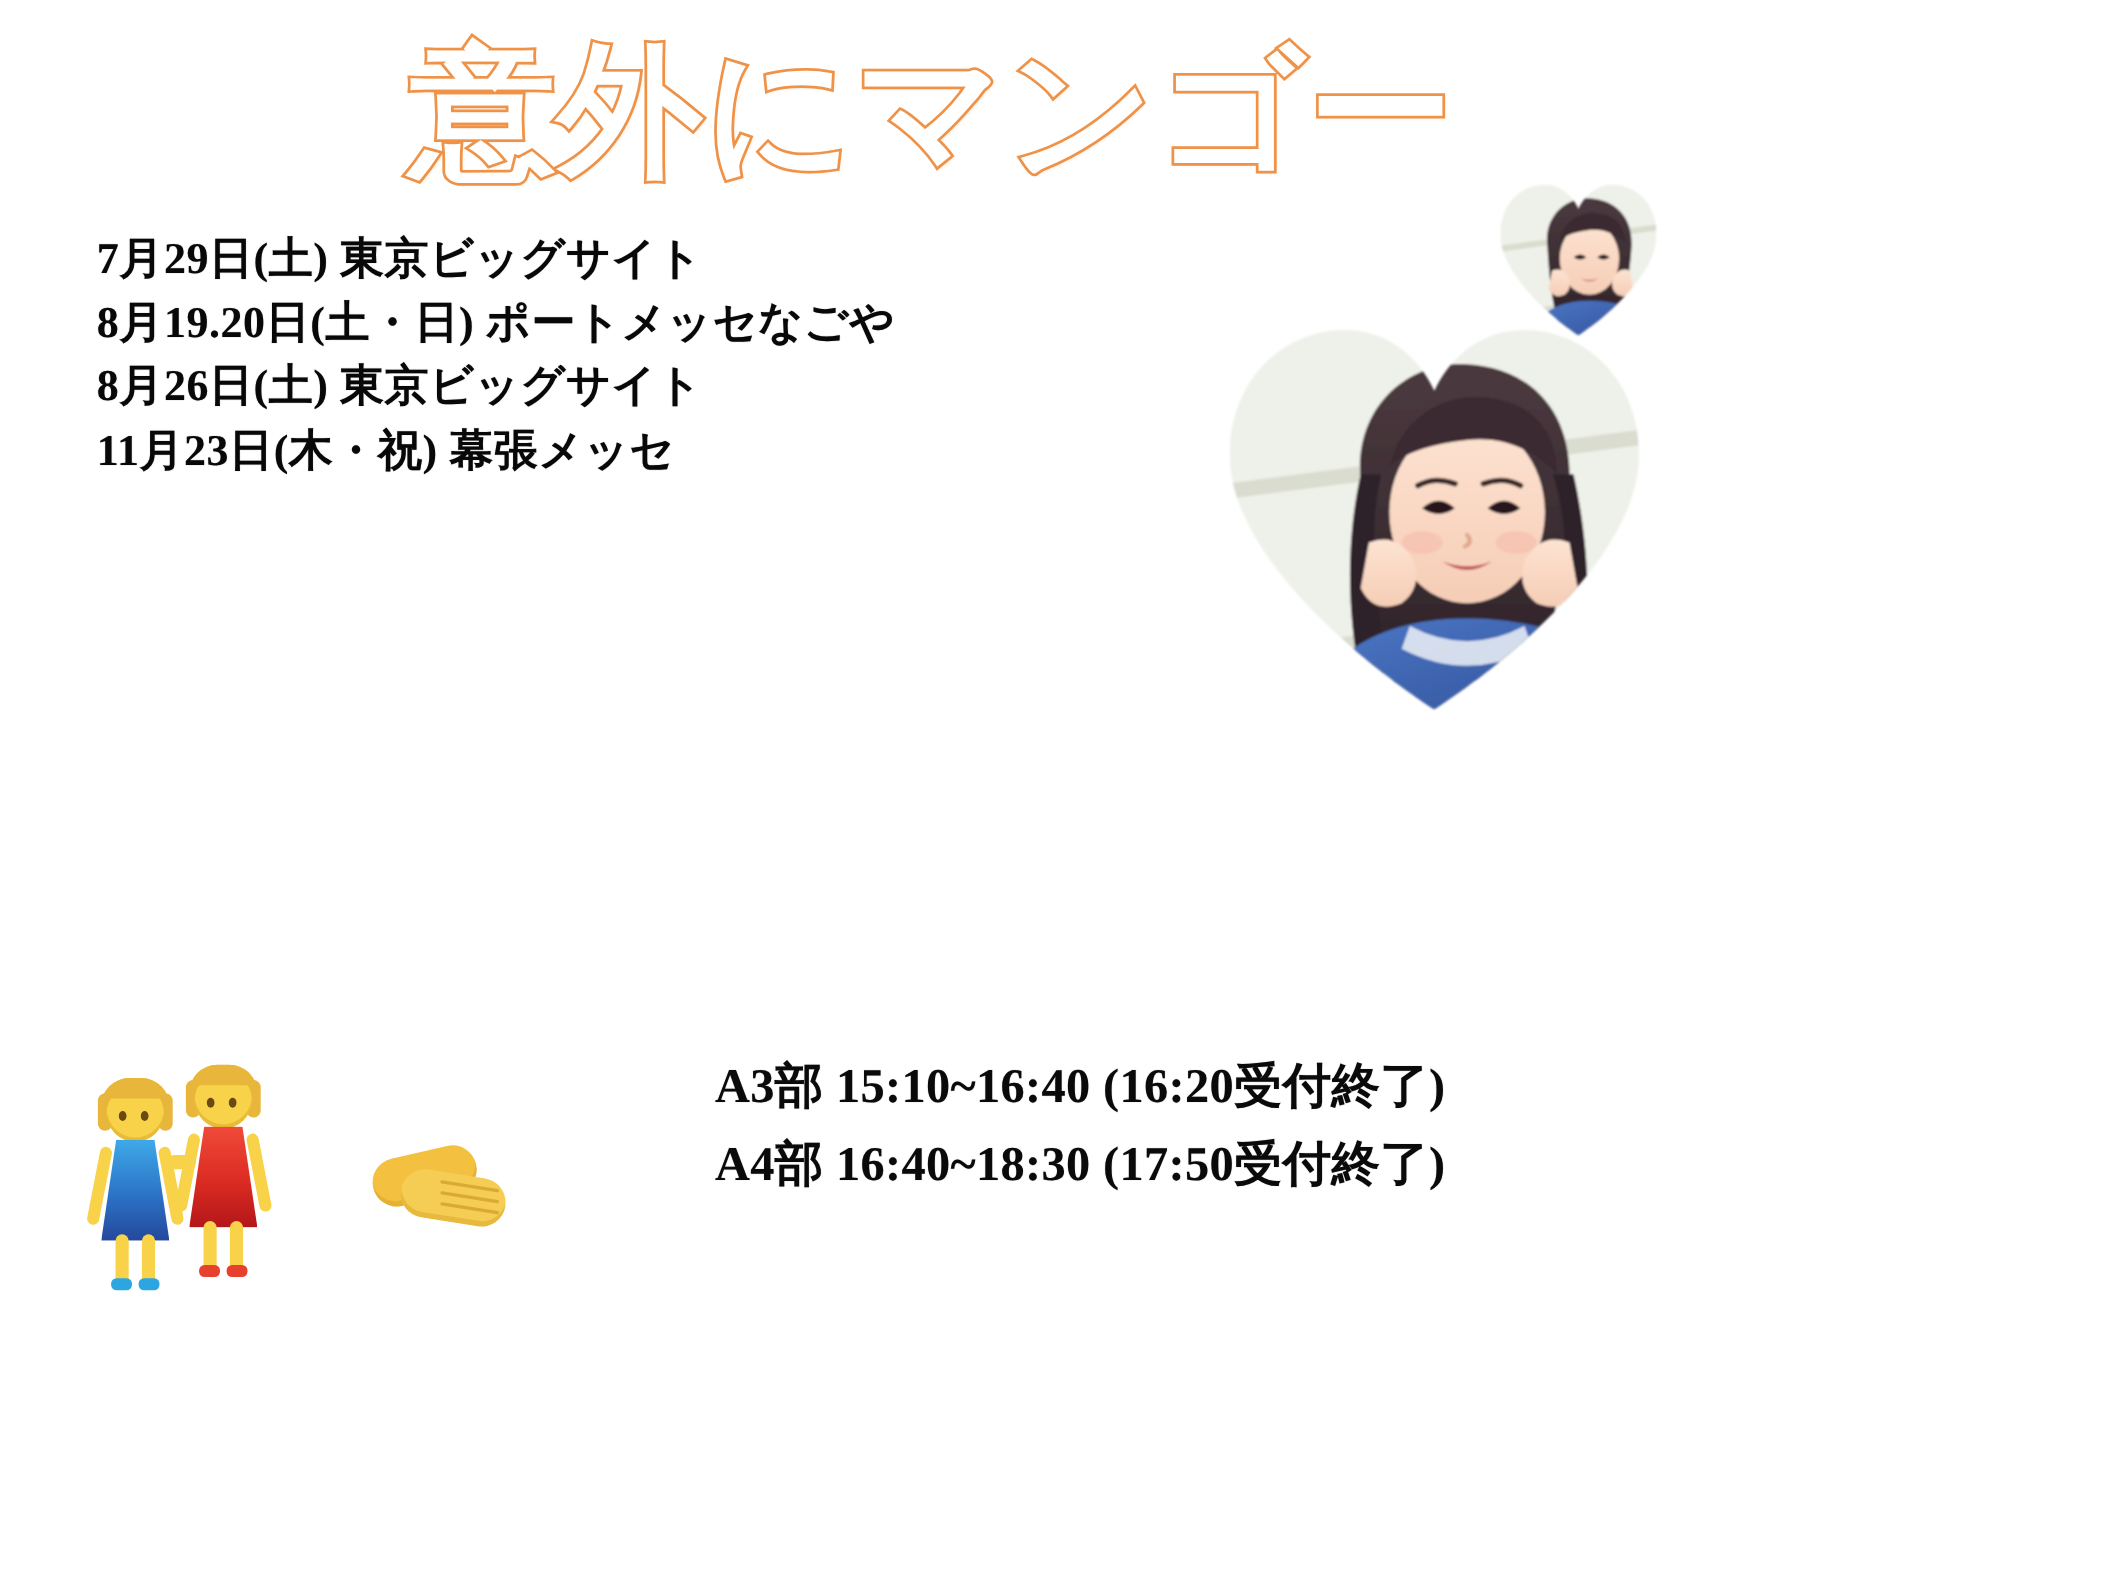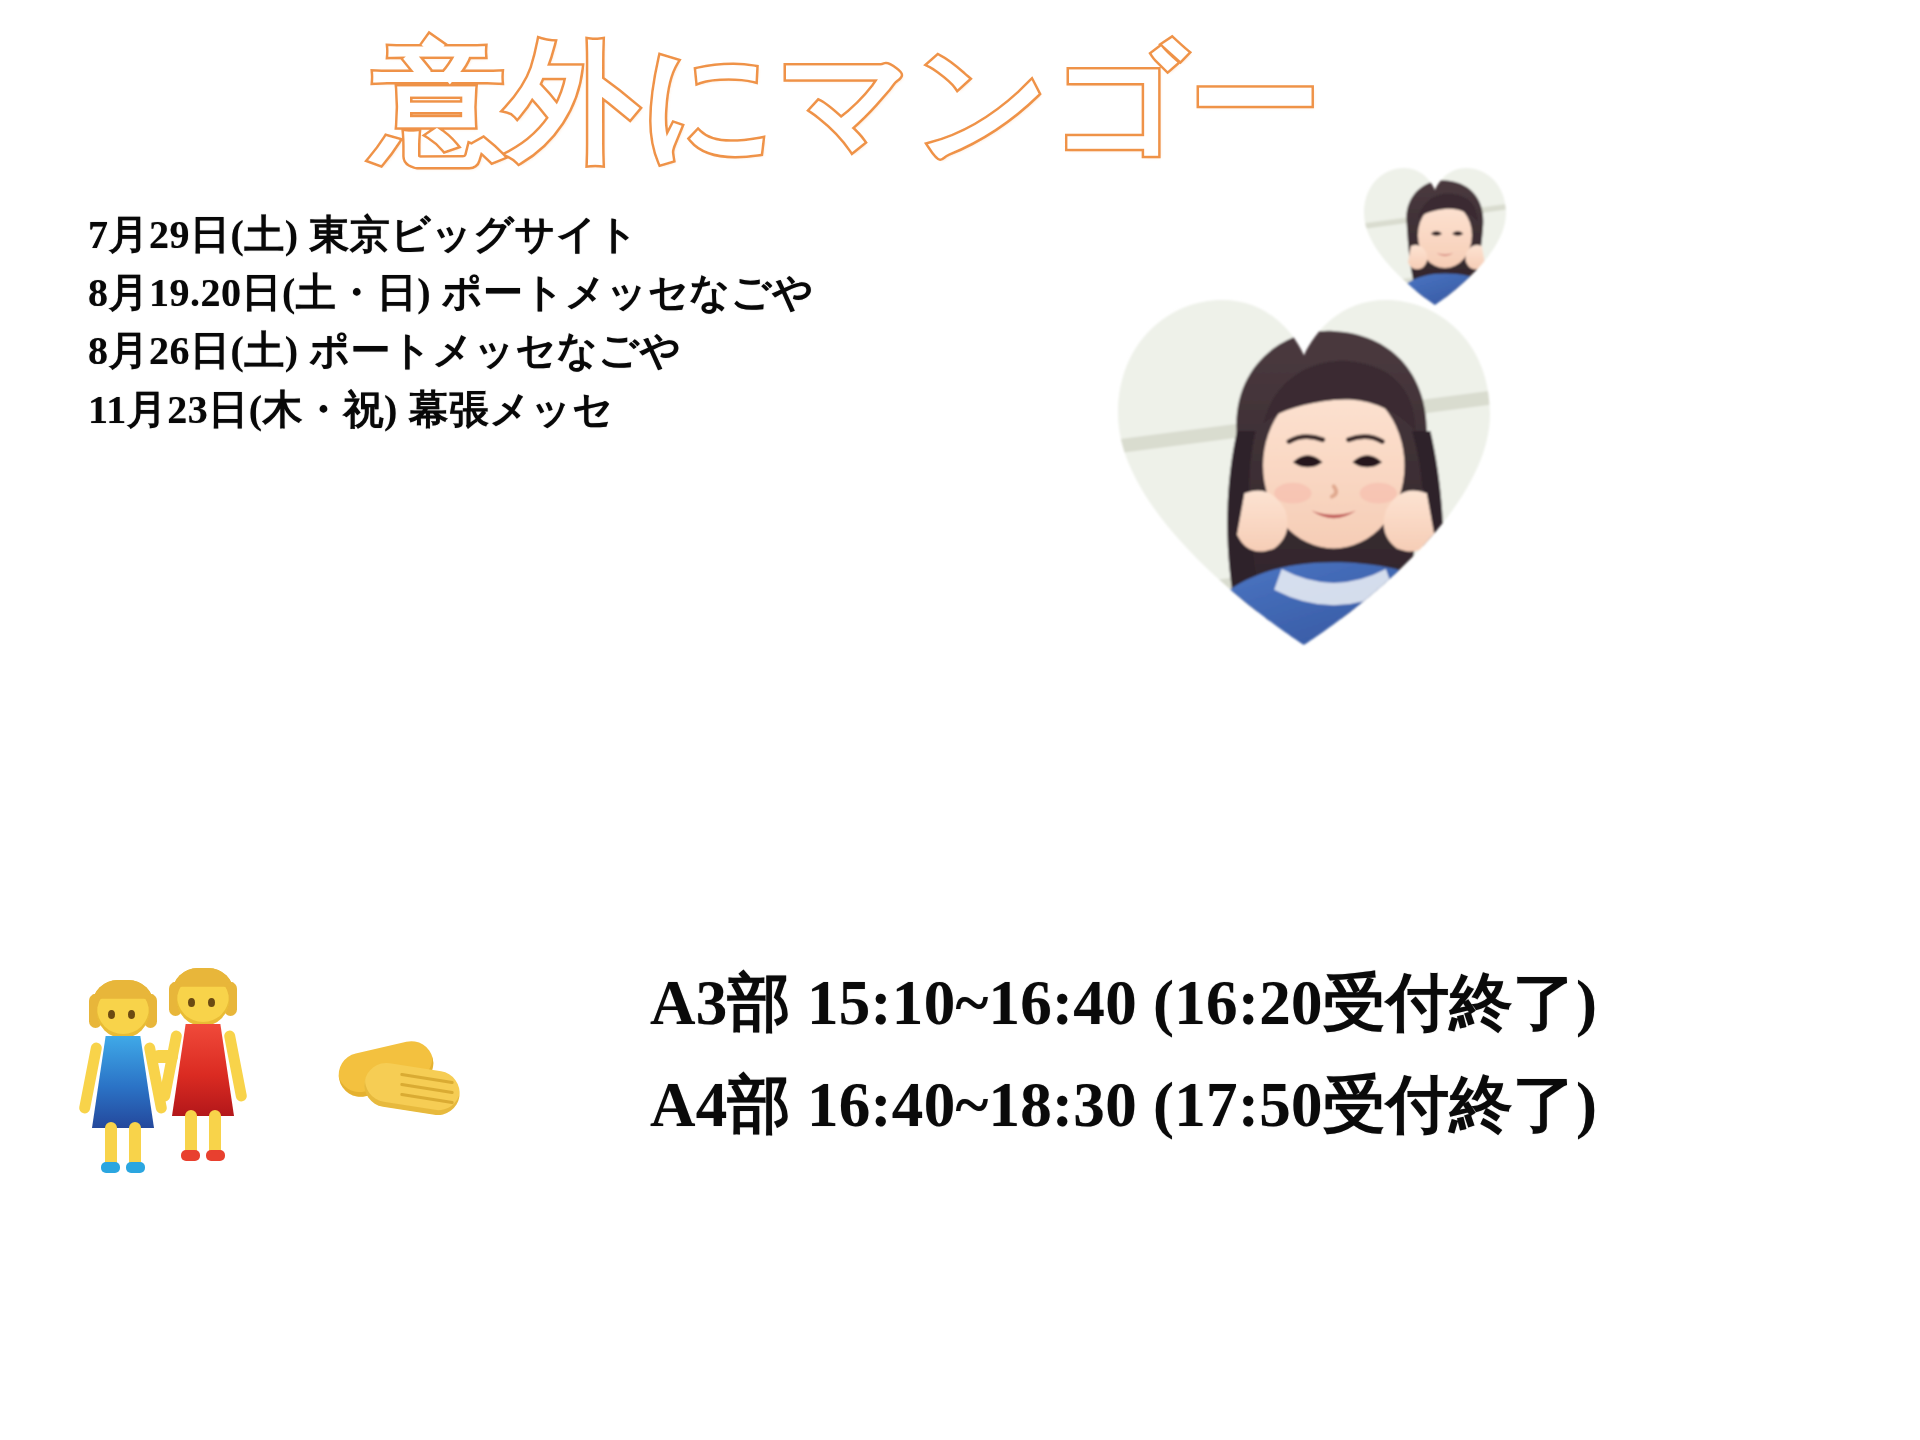--- a/index.html
+++ b/index.html
@@ -57,21 +57,21 @@
 
   
   #schedule {
     position: absolute;
     left: 650px;
     top: 952px;
     width: 1270px;
   }
   .sched-line {
     font-family: "Liberation Serif", "DejaVu Serif", serif;
-    font-size: 63px;
+    font-size: 44px;
     font-weight: 700;
     line-height: 1.62;
     color: #0a0a0a;
     white-space: nowrap;
     letter-spacing: 0.3px;
     text-shadow: 0 0 1px rgba(0,0,0,0.4);
   }
 
   
   #emoji-row {
@@ -154,21 +154,21 @@
   .heart-svg { position: absolute; left: 0; top: 0; }
 </style>
 </head>
 <body>
 
 <div id="title" data-interactable="false">意外にマンゴー</div>
 
 <div id="date-list" data-interactable="false">
   <div class="date-line" data-interactable="false">7月29日(土) 東京ビッグサイト</div>
   <div class="date-line" data-interactable="false">8月19.20日(土・日) ポートメッセなごや</div>
-  <div class="date-line" data-interactable="false">8月26日(土) ポートメッセなごや</div>
+  <div class="date-line" data-interactable="false">8月26日(土) 東京ビッグサイト</div>
   <div class="date-line" data-interactable="false">11月23日(木・祝) 幕張メッセ</div>
 </div>
 
 <svg class="heart-svg" width="1920" height="1440" data-interactable="false" style="pointer-events:none;">
   <defs>
 
     <pattern id="slats" width="10" height="44" patternUnits="userSpaceOnUse" patternTransform="rotate(-8)">
       <rect width="10" height="44" fill="#eef1e9"></rect>
       <rect y="40" width="10" height="4" fill="#d9dccf"></rect>
     </pattern>

